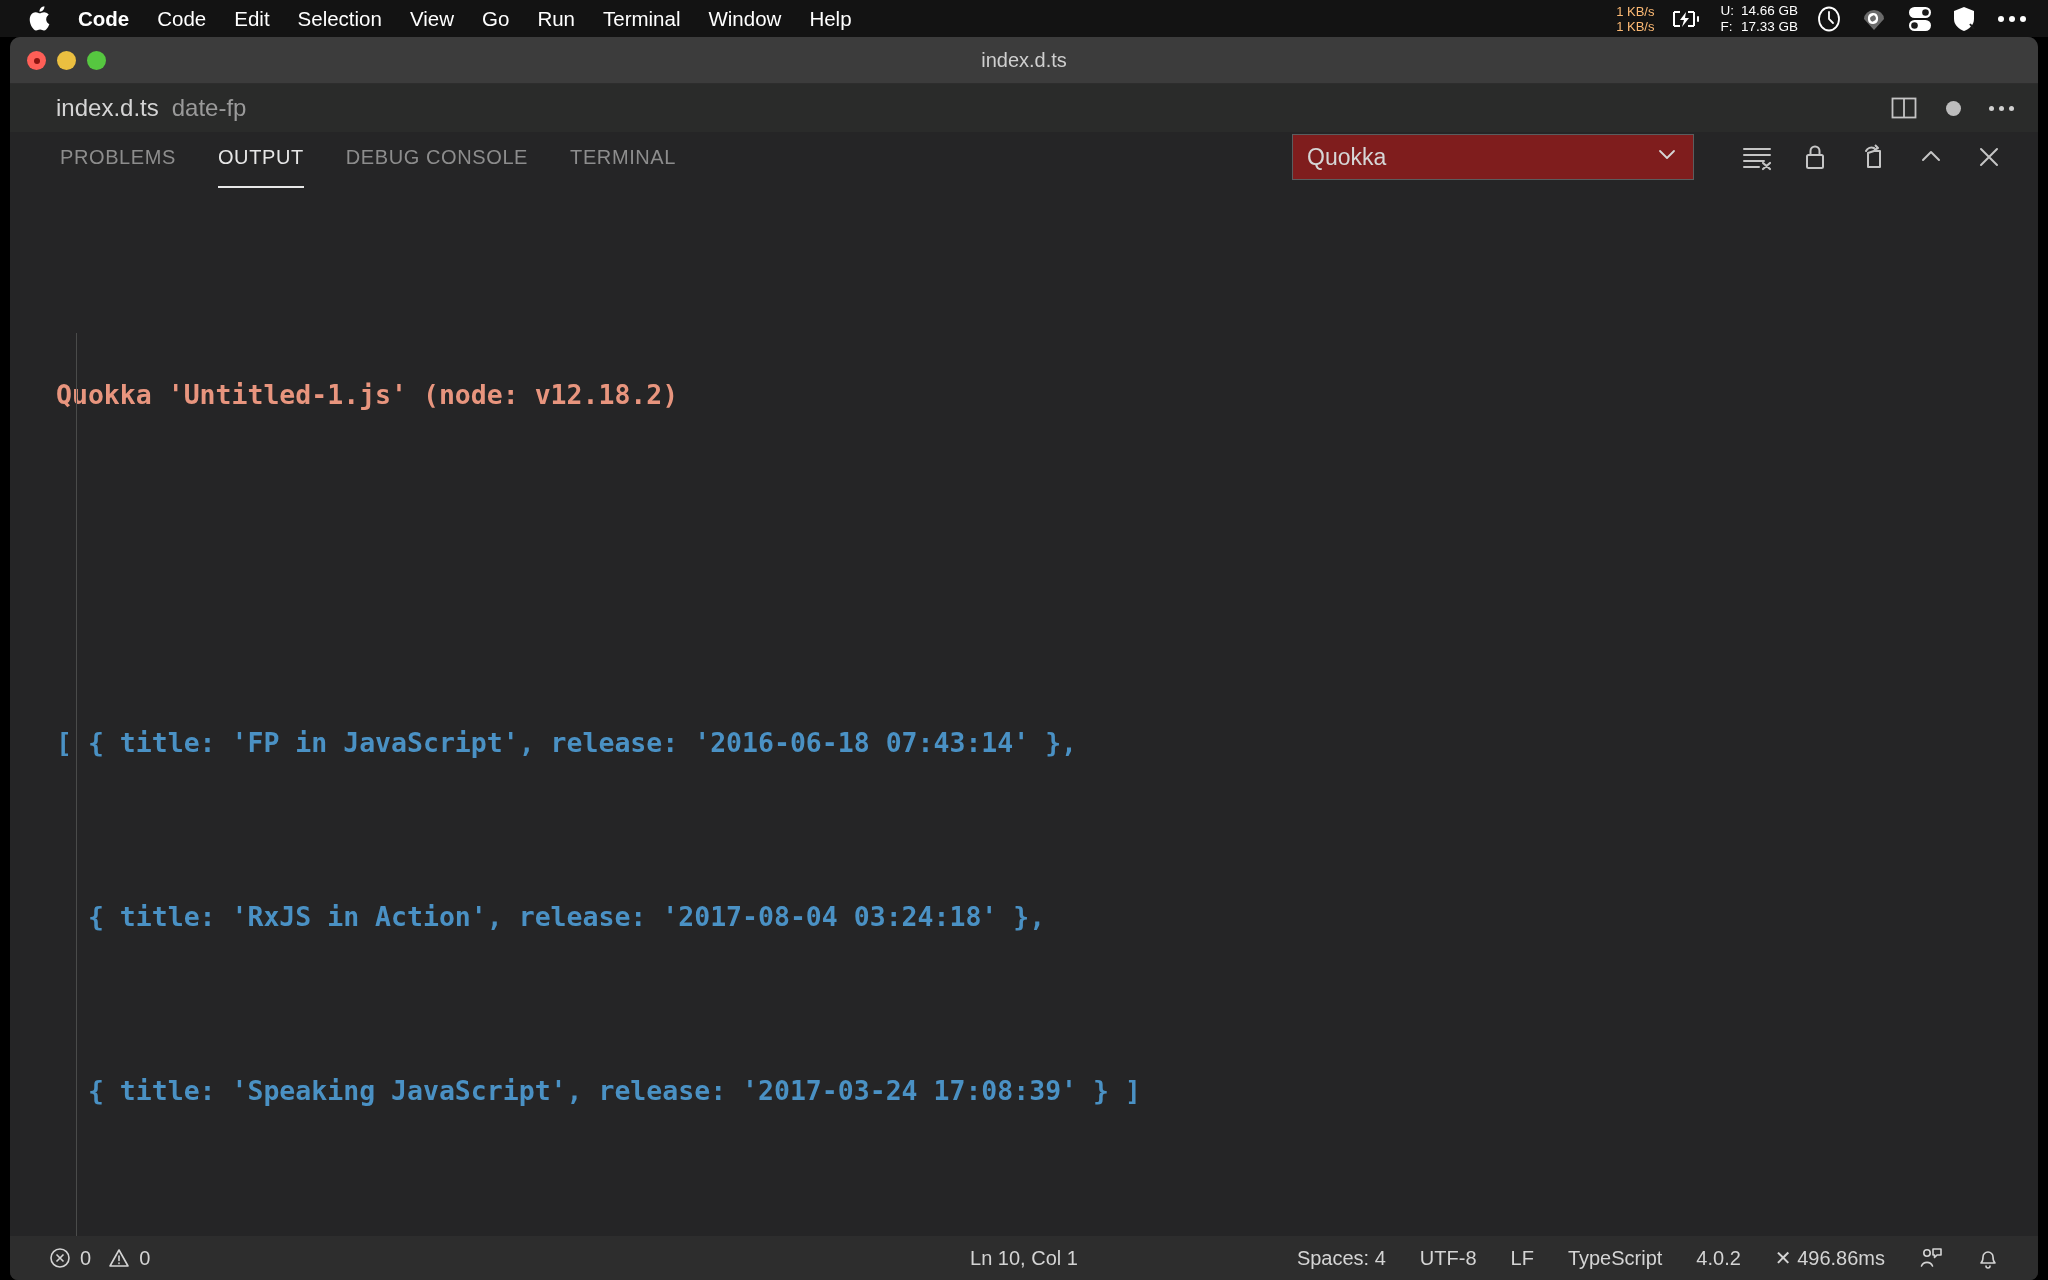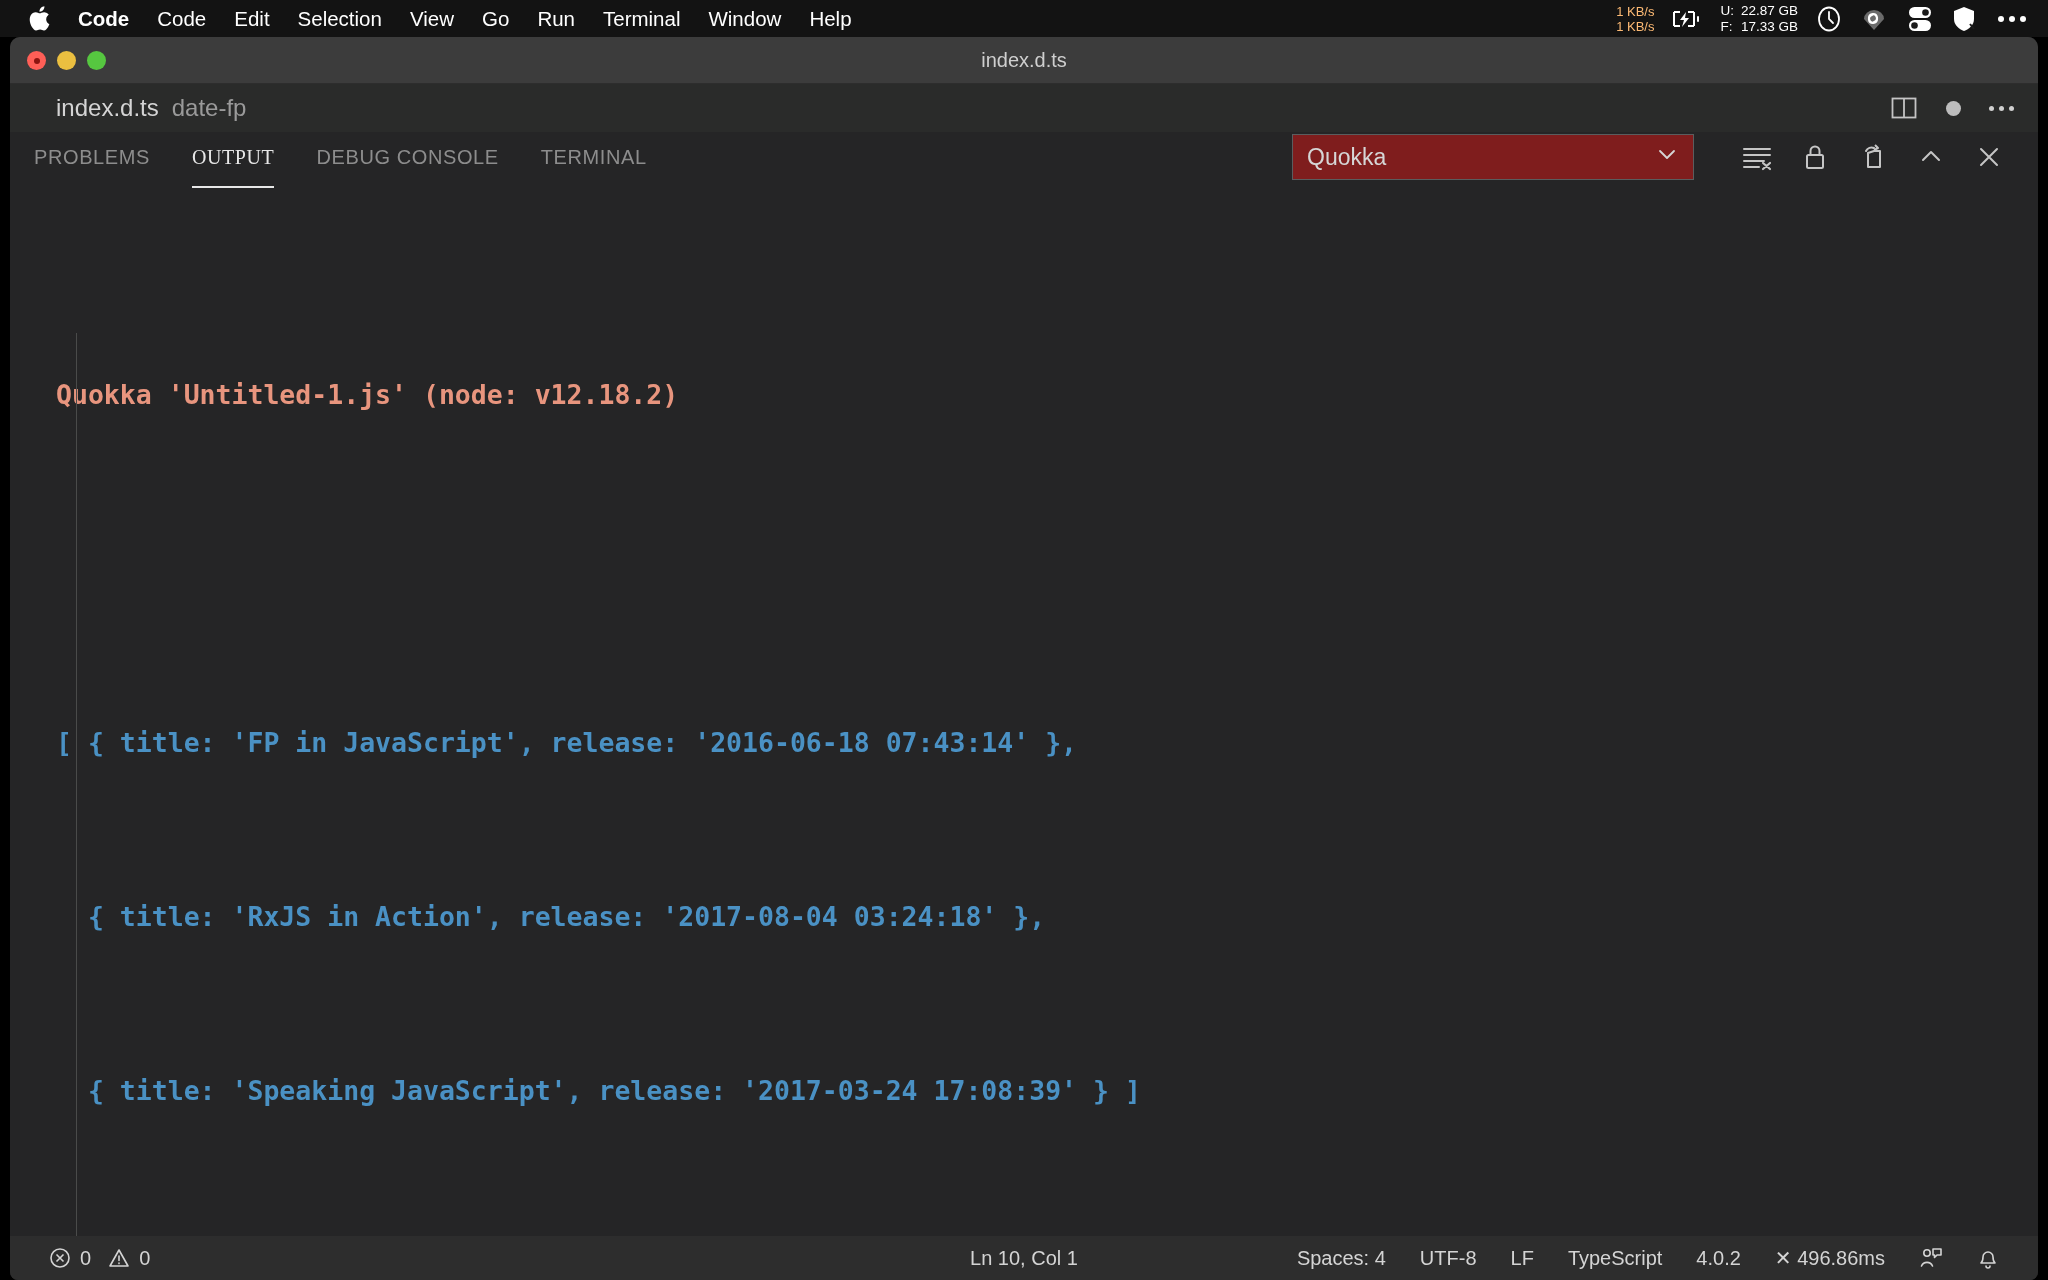--- a/index.html
+++ b/index.html
@@ -73,26 +73,26 @@
   .editor-actions { position:absolute; right:24px; top:0; height:48px; display:flex; align-items:center; gap:28px; }
   .ea-icon { color:#c5c5c5; display:flex; align-items:center; justify-content:center; }
   .ea-dot { width:15px;height:15px;border-radius:50%;background:#bdbdbd;display:block;}
   .ea-dots { display:flex; gap:5px; }
   .ea-dots i { width:5px;height:5px;background:#d0d0d0;border-radius:50%;display:block; }
 
   .code-wrap { flex:1 1 auto; position:relative; overflow:hidden; min-height:0;}
 
   
   .panel { flex:0 0 413px; background:#252526; display:flex; flex-direction:column; border-top:1px solid #1b1b1b;}
-  .panel-tabs { height:62px; flex:0 0 62px; display:flex; align-items:center; position:relative; padding-left:24px;}
+  .panel-tabs { height:62px; flex:0 0 62px; display:flex; align-items:center; position:relative; padding-left:50px;}
   .ptab {
     font-size:20px; letter-spacing:0.6px; color:#8d8d8d; margin-right:42px;
     height:62px; line-height:62px; position:relative; text-transform:uppercase;
   }
-  .ptab.active { color:#e7e7e7;font-family:Liberation Serif, serif; }
+  .ptab.active { color:#e7e7e7; }
   .ptab.active::after { content:""; position:absolute; left:0; right:0; bottom:0; height:2px; background:#e7e7e7;}
   .panel-right { position:absolute; right:20px; top:0; height:62px; display:flex; align-items:center; gap:0; }
   .pselect {
     width:402px; height:46px; background:#7f1d1d; border:1px solid #5a5d5e;
     display:flex; align-items:center; padding:0 14px; color:#d6d6d6; font-size:23px;
     justify-content:space-between; margin-right:34px;
   }
   .pbtn { width:58px; height:62px; display:flex; align-items:center; justify-content:center; color:#c5c5c5; }
 
   .panel-out {
@@ -151,21 +151,21 @@
           <path d="M26 8 v4" stroke-linecap="round"></path>
           <path d="M14 3 L8 11 h4 l-2 7 7-9 h-4 z" fill="#fff" stroke="none"></path>
         </svg>
       </span>
       <div class="mem-block">
         <div class="mem-keys">
           <div>U:</div>
           <div>F:</div>
         </div>
         <div class="mem-vals">
-          <div>22.87 GB</div>
+          <div>14.66 GB</div>
           <div>17.33 GB</div>
         </div>
       </div>
       <span class="tray-icon">
         <svg width="26" height="26" viewBox="0 0 26 26" fill="none" stroke="#fff" stroke-width="1.8">
           <ellipse cx="13" cy="13" rx="10" ry="11.5"></ellipse>
             <path d="M13 6 v7 l4 4" stroke-linecap="round"></path>
         </svg>
       </span>
       <span class="tray-icon">

